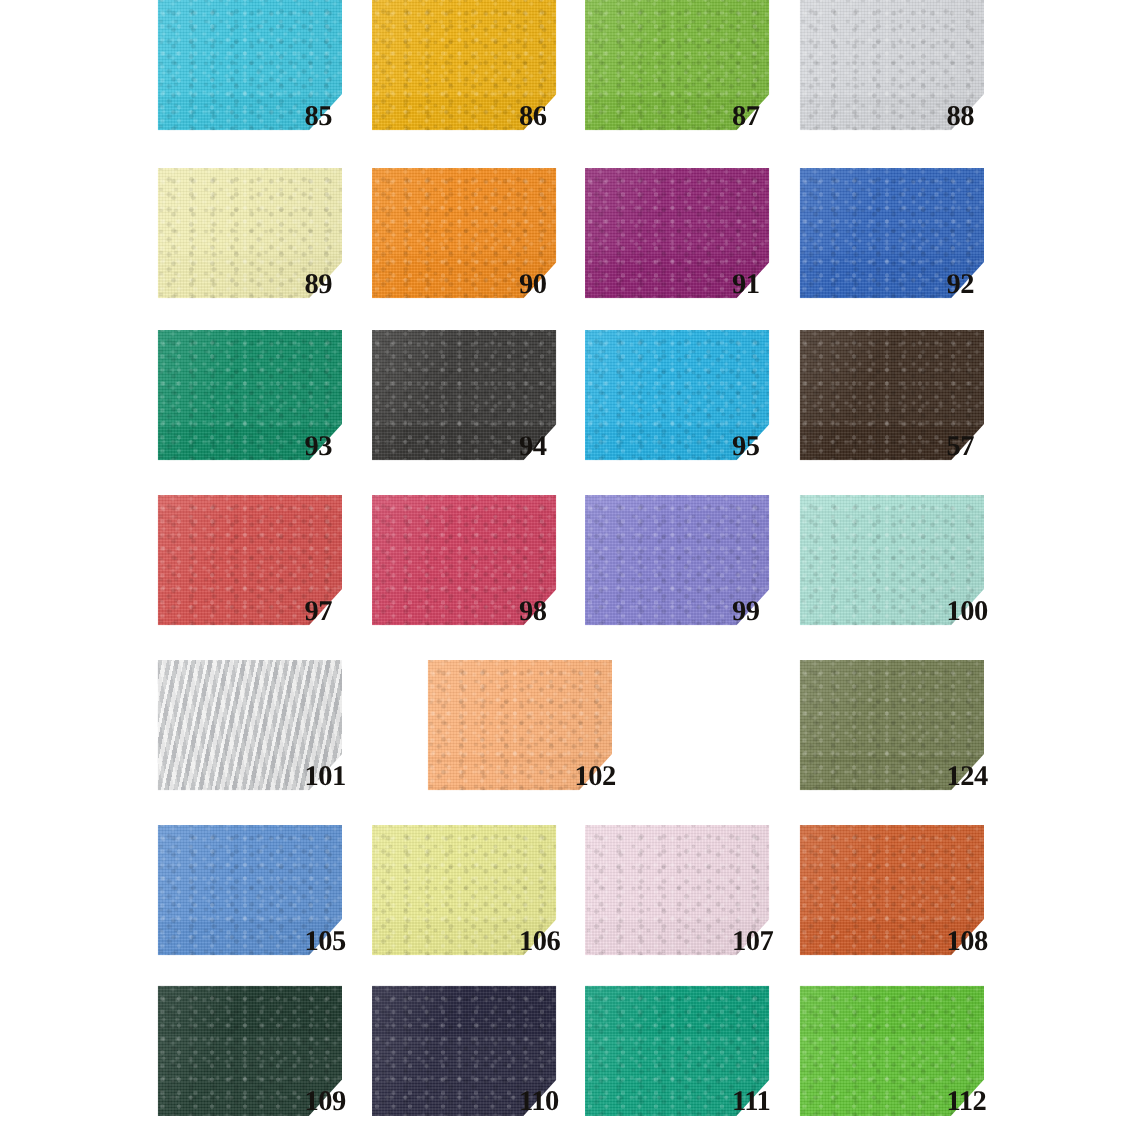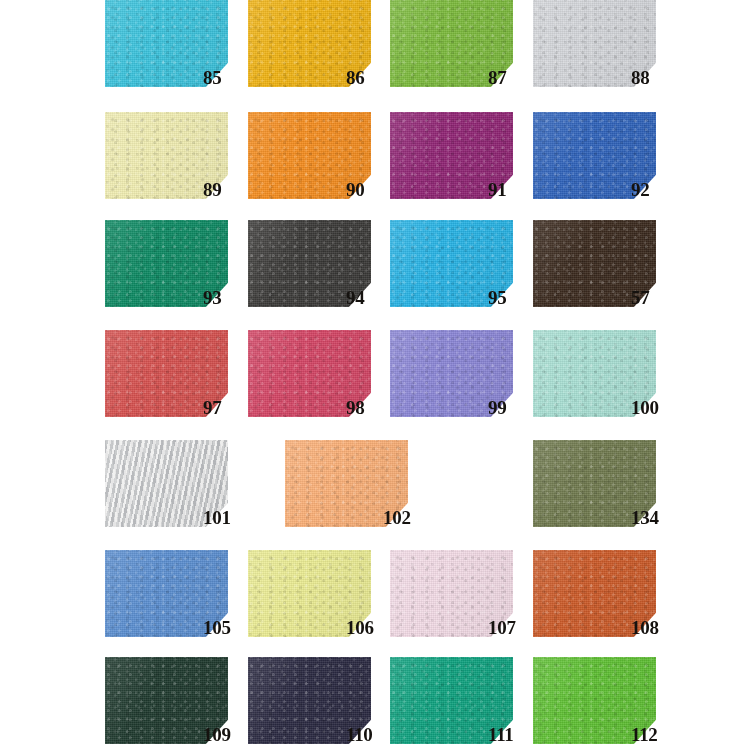--- a/index.html
+++ b/index.html
@@ -273,21 +273,21 @@
       </div>
       <div class="chip-number" style="color: rgb(21, 18, 15);">102</div>
     </div>
     <div class="swatch-cell" style="left: 533px; top: 440px;">
       <div class="chip" title="olive-green" style="width: 123px; height: 87px;">
         <div class="base" style="background: rgb(112, 122, 78);"></div>
         <div class="weave"></div>
         <div class="grain"></div>
         <div class="shade"></div>
       </div>
-      <div class="chip-number" style="color: rgb(21, 18, 15);">134</div>
+      <div class="chip-number" style="color: rgb(21, 18, 15);">124</div>
     </div>
     <div class="swatch-cell" style="left: 105px; top: 550px;">
       <div class="chip" title="cornflower-blue" style="width: 123px; height: 87px;">
         <div class="base" style="background: rgb(91, 143, 209);"></div>
         <div class="weave"></div>
         <div class="grain"></div>
         <div class="shade"></div>
       </div>
       <div class="chip-number" style="color: rgb(21, 18, 15);">105</div>
     </div>

